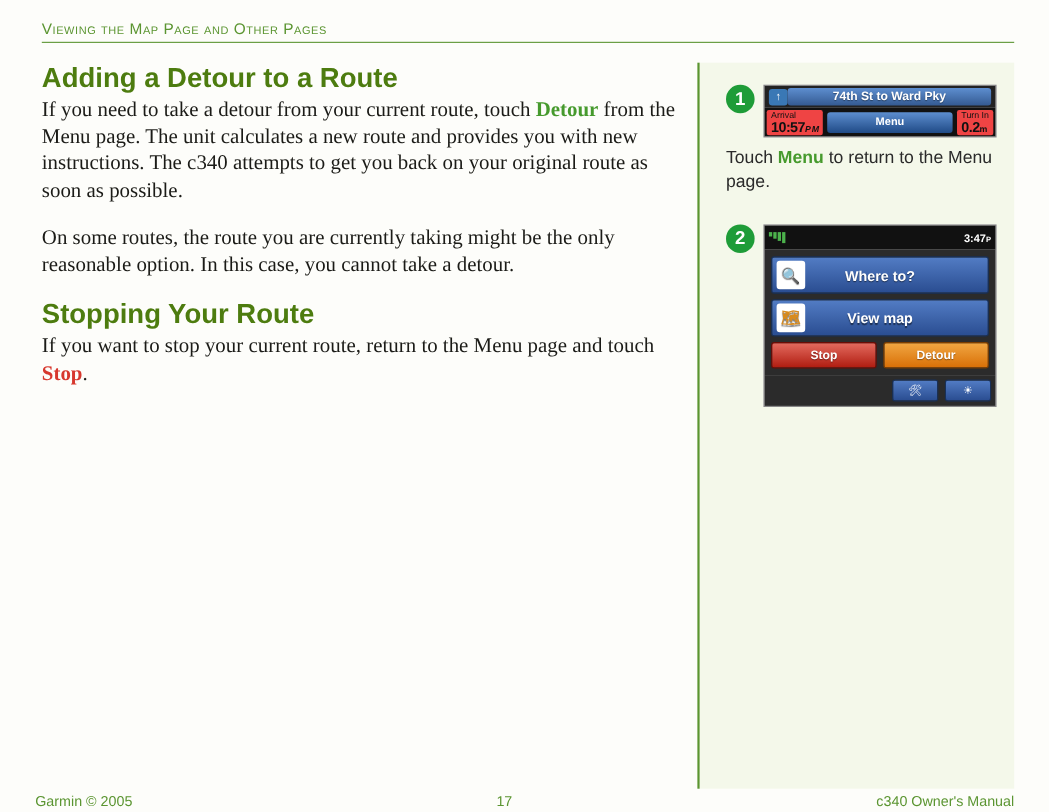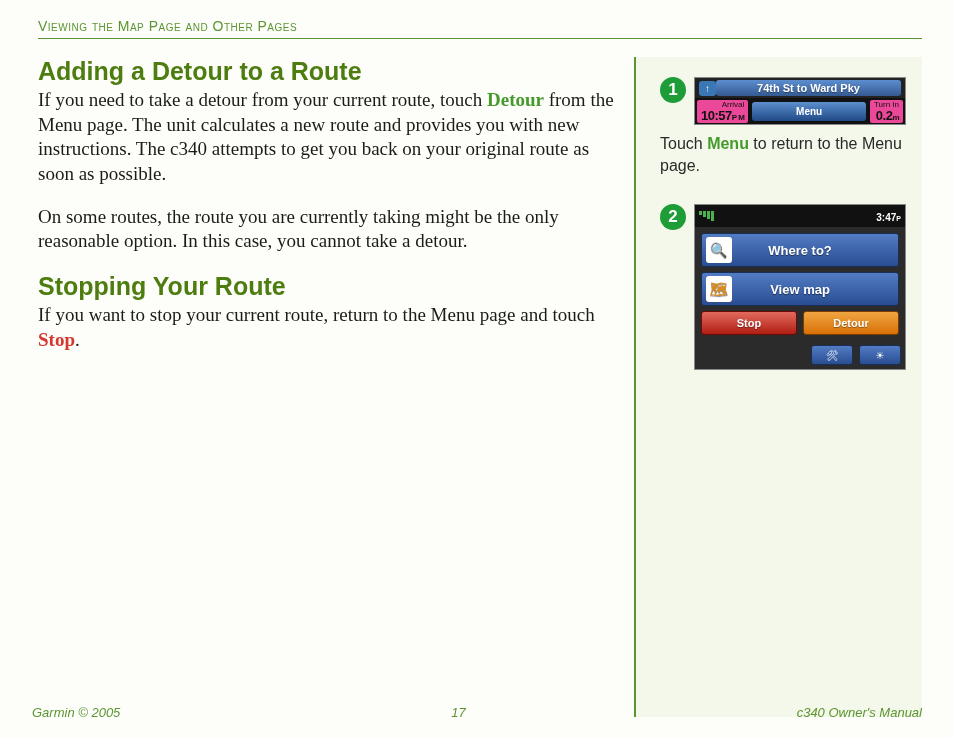--- a/index.html
+++ b/index.html
@@ -153,26 +153,26 @@
     filter:drop-shadow(0 1px 0 rgba(0,0,0,0.3));
   }
   .gps1-bot {
     background:#111;
     display:flex;
     align-items:center;
     height:26px;
     padding:0 2px;
   }
   .gps-lcd {
-    background:#ec4899;
+    background:#ef4444;
     border-radius:2px;
     color:#111;
     font-family:Verdana,sans-serif;
     font-size:8px;
-    text-align:right;
+    text-align:left;
     padding:1px 4px;
     line-height:1;
   }
   .gps-lcd .big { font-size:13px; font-weight:700; display:block; letter-spacing:-0.5px;}
   .gps1-menu {
     flex:1;
     background:linear-gradient(#5d8ecf,#1f4a86);
     color:#fff;
     text-align:center;
     font-size:10px;
@@ -241,25 +241,24 @@
     display:flex;justify-content:flex-end;gap:6px;padding:4px;
     background:#2b2b2b;
   }
   .gps2-foot-btn {
     width:40px;height:18px;border-radius:3px;
     background:linear-gradient(#527cc4,#2a4d91);border:1px solid #183058;
     display:flex;align-items:center;justify-content:center;font-size:10px;color:#fff;
   }
   .footer {
     position:absolute;
-    bottom:18px;
+    bottom:2px;
     left:32px;right:32px;
     color:#5b9531;
     font-size:13px;
-    font-style:italic;
     font-family:Verdana,Geneva,sans-serif;
     display:flex;
     justify-content:space-between;
   }
 </style>
 </head>
 <body>
 
 <div class="page">
   <div class="header">Viewing the Map Page and Other Pages</div>
@@ -284,21 +283,21 @@
       <div class="step-row">
         <span class="step-badge">1</span>
         <div class="gps">
           <div class="gps1-top">
             <span class="gps1-arrow">↑</span>
             <span class="gps1-dest">74th St to Ward Pky</span>
           </div>
           <div class="gps1-bot">
             <div class="gps-lcd">
               <span>Arrival</span>
-              <span class="big"><span>10:57</span><span style="font-size:8px;">P M</span></span>
+              <span class="big"><span>10:57</span><span style="font-size:8px;font-style:italic;">P M</span></span>
             </div>
             <div class="gps1-menu">Menu</div>
             <div class="gps-lcd">
               <span>Turn In</span>
               <span class="big"><span>0.2</span><span style="font-size:8px;">m</span></span>
             </div>
           </div>
         </div>
       </div>
       <div class="caption">

